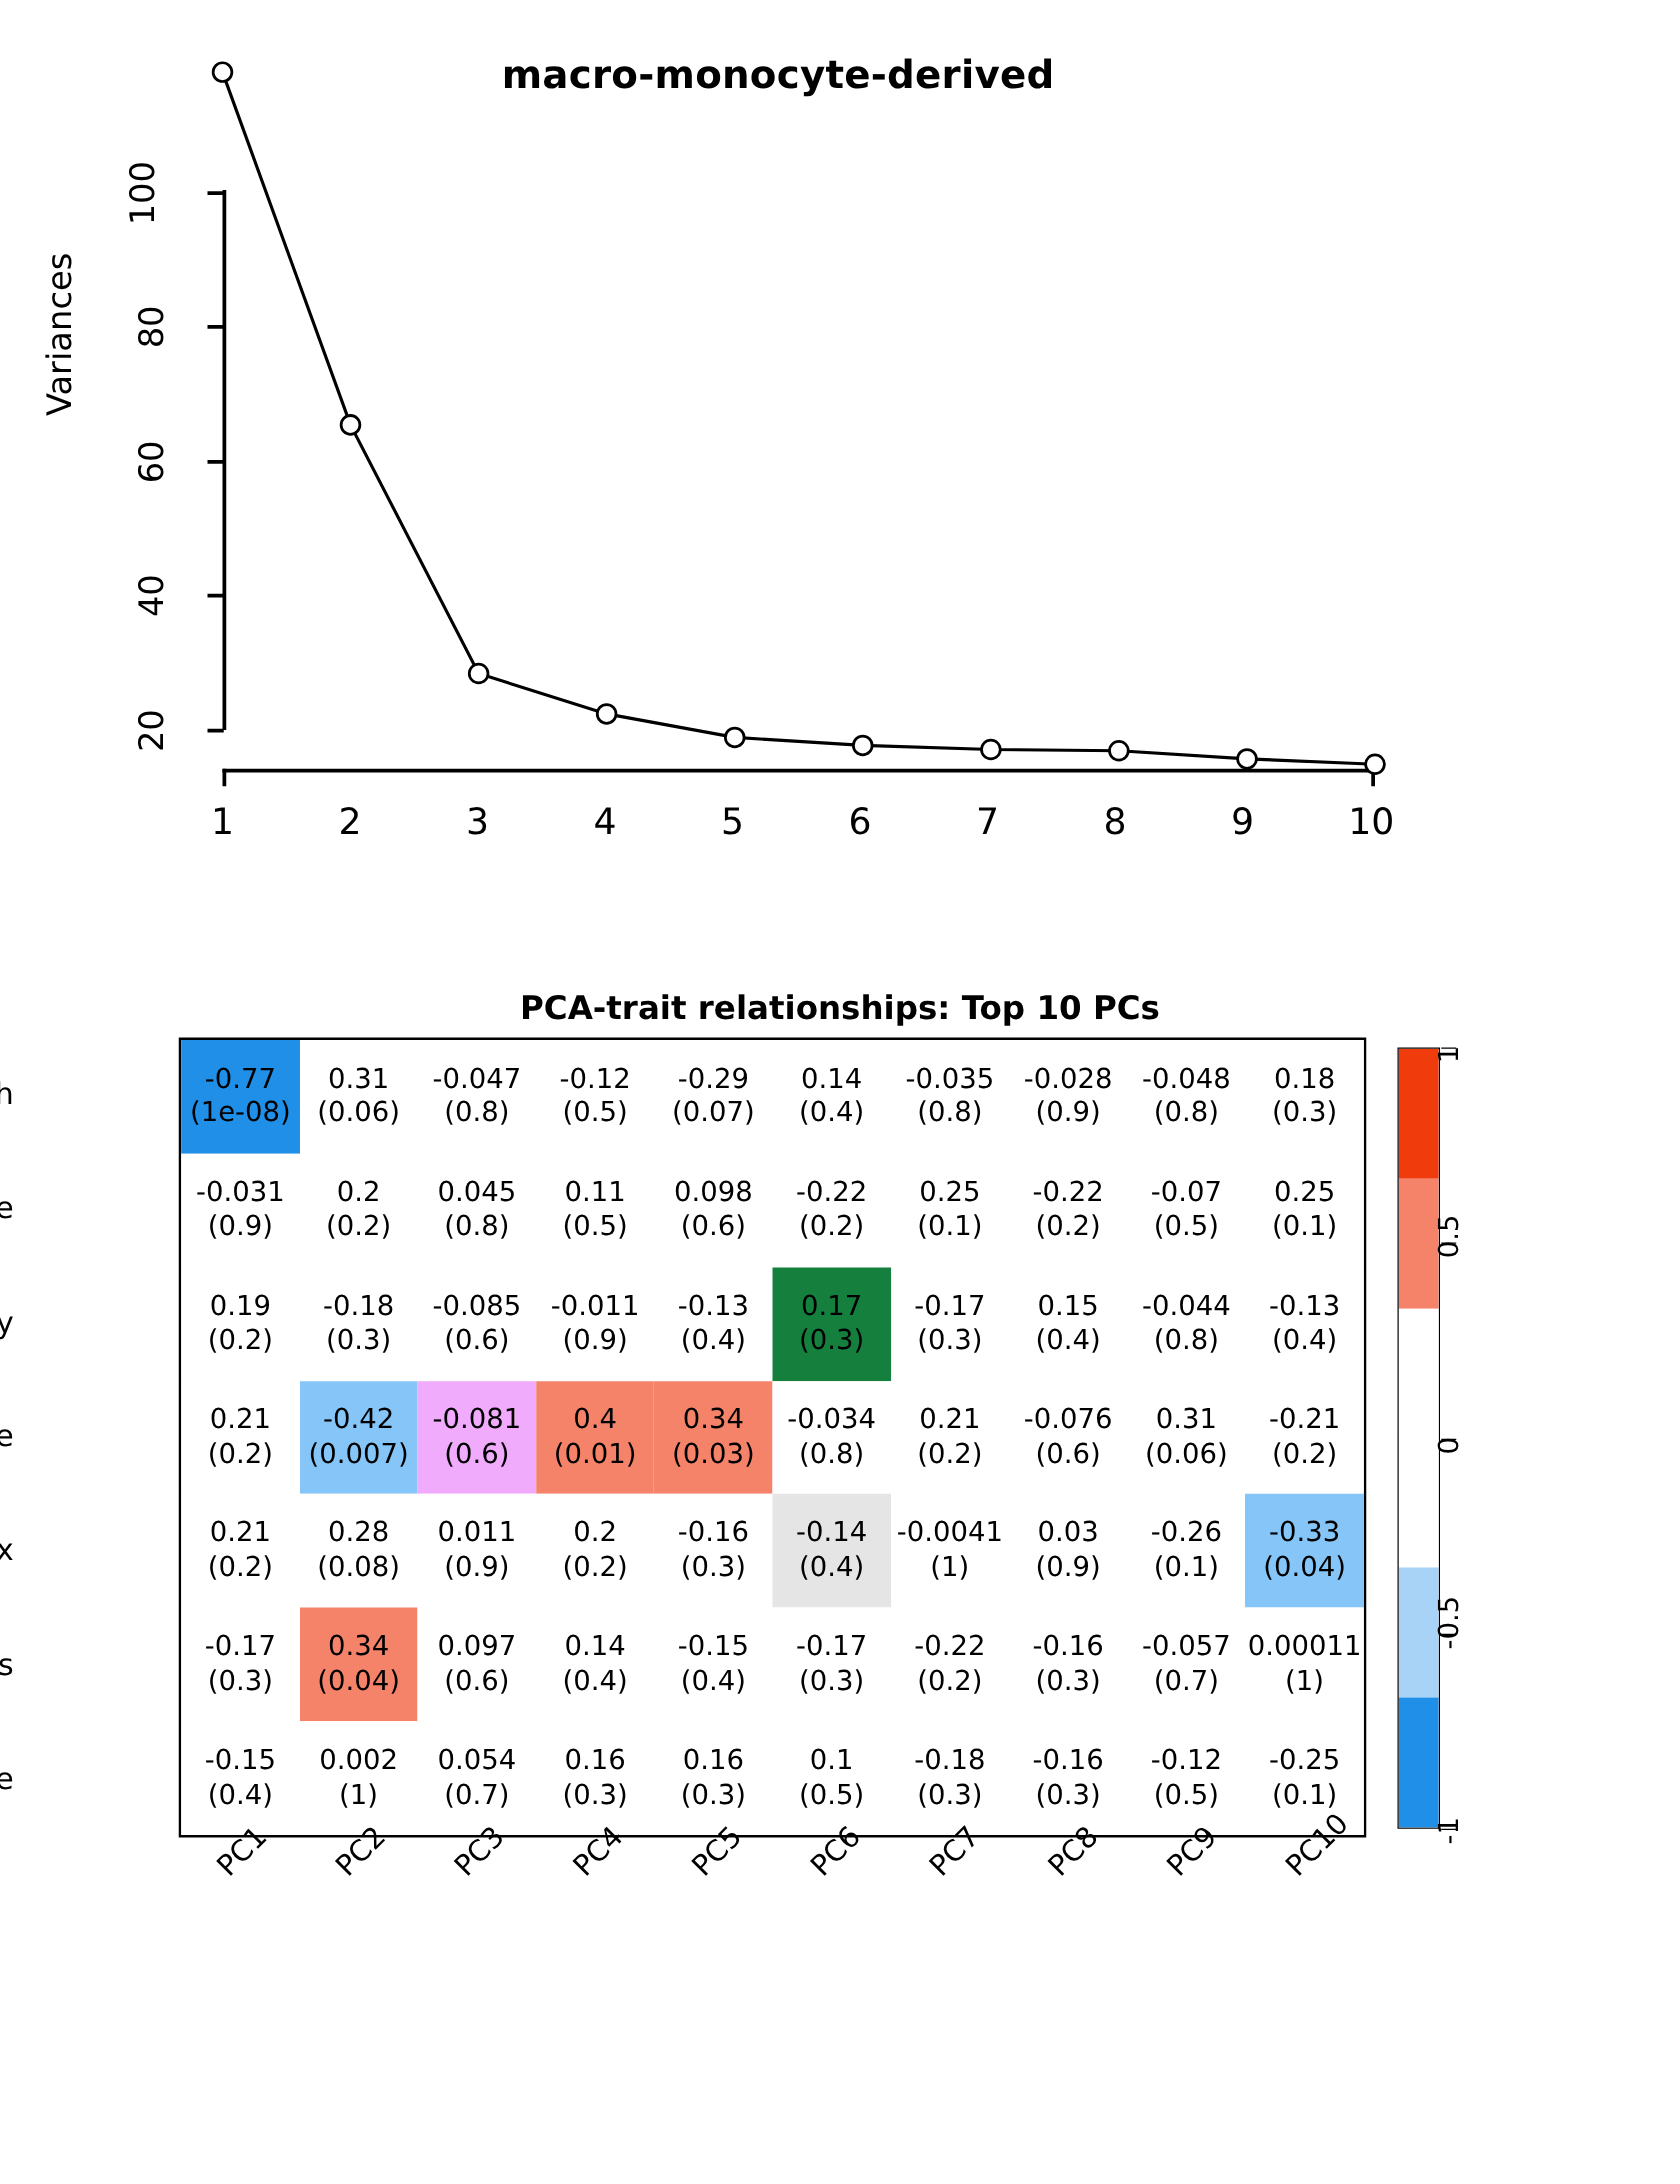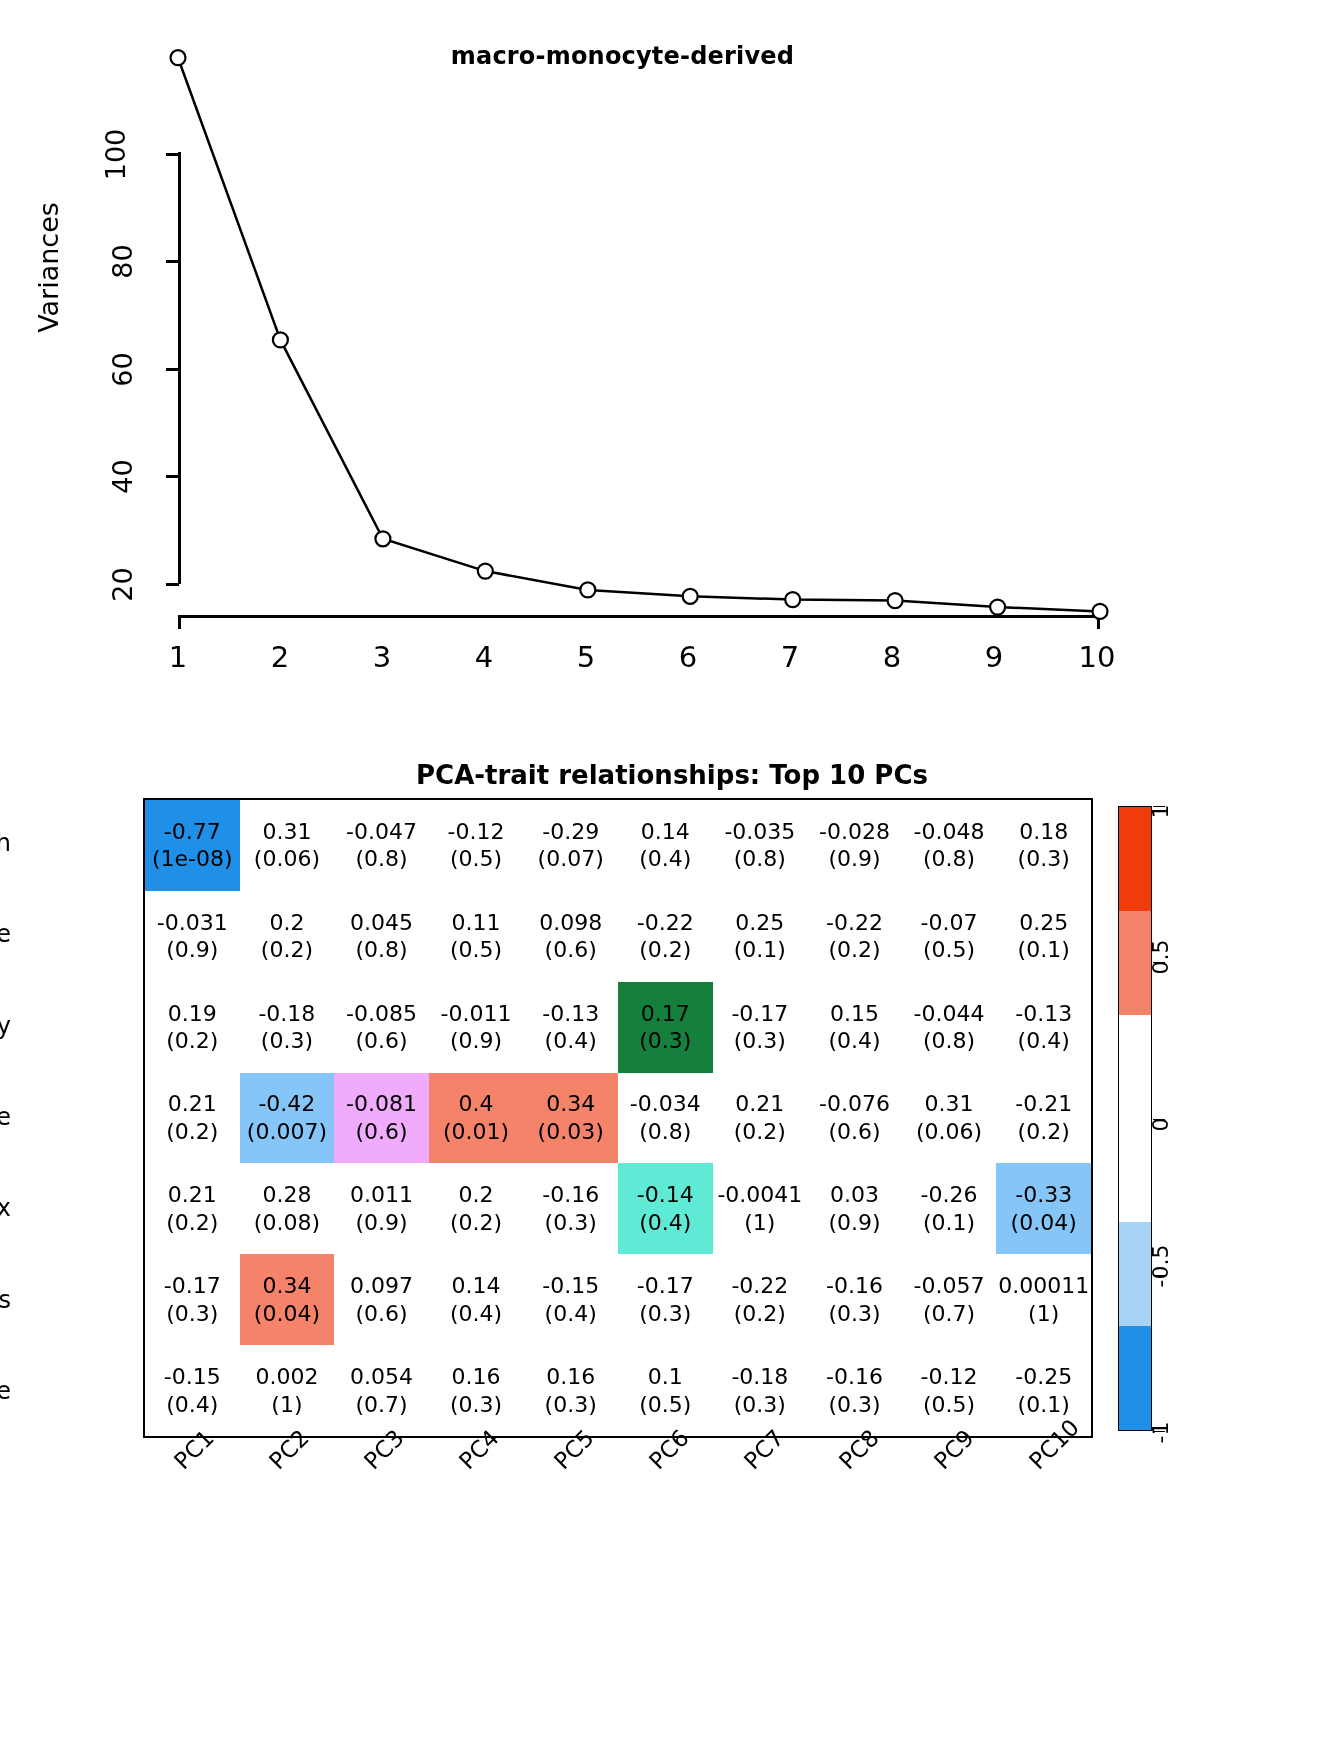--- a/index.html
+++ b/index.html
@@ -23,21 +23,21 @@
     top: 0;
     width: 1344px;
     height: 760px;
   }
   #scree-title {
     position: absolute;
     top: 42px;
     left: 0;
     width: 1245px;
     text-align: center;
-    font-size: 24px;
+    font-size: 31px;
     font-weight: bold;
     letter-spacing: 0.2px;
   }
   #scree-ylabel {
     position: absolute;
     left: -62px;
     top: 252px;
     width: 220px;
     text-align: center;
     font-size: 27px;
@@ -78,21 +78,21 @@
     position: absolute;
     left: 0;
     top: 0;
     overflow: visible;
   }
 
   
   #heat-panel {
     position: absolute;
     left: 0;
-    top: 728px;
+    top: 760px;
     width: 1104px;
     height: 987px;
   }
   #heat-title {
     position: absolute;
     top: 32px;
     left: 0;
     width: 1344px;
     text-align: center;
     font-size: 26px;
@@ -411,21 +411,21 @@
               <span class="cell-p">(0.9)</span>
             </td>
             <td class="cell" style="background: rgb(255, 255, 255);">
               <span class="cell-val">0.2</span>
               <span class="cell-p">(0.2)</span>
             </td>
             <td class="cell" style="background: rgb(255, 255, 255);">
               <span class="cell-val">-0.16</span>
               <span class="cell-p">(0.3)</span>
             </td>
-            <td class="cell" style="background: #5eead4;">
+            <td class="cell" style="background: #e5e5e5;">
               <span class="cell-val">-0.14</span>
               <span class="cell-p">(0.4)</span>
             </td>
             <td class="cell" style="background: rgb(255, 255, 255);">
               <span class="cell-val">-0.0041</span>
               <span class="cell-p">(1)</span>
             </td>
             <td class="cell" style="background: rgb(255, 255, 255); text-align: center;">
               <span class="cell-val">0.03</span>
               <span class="cell-p">(0.9)</span>

